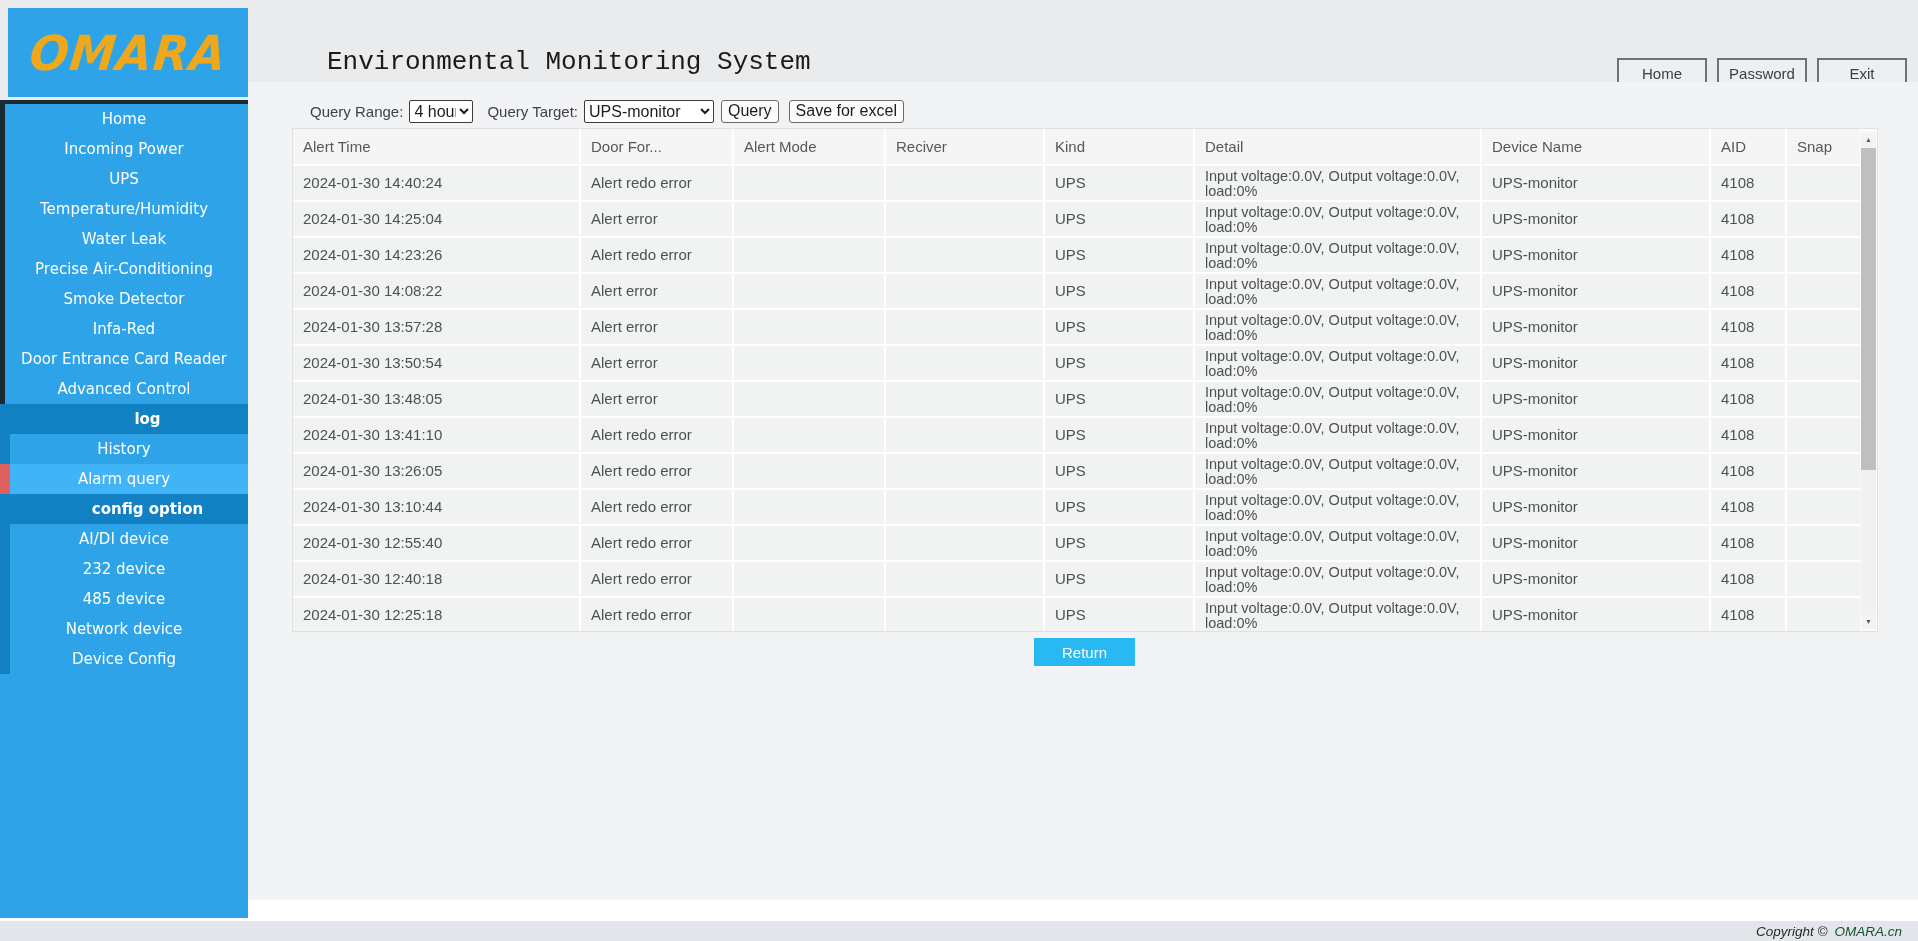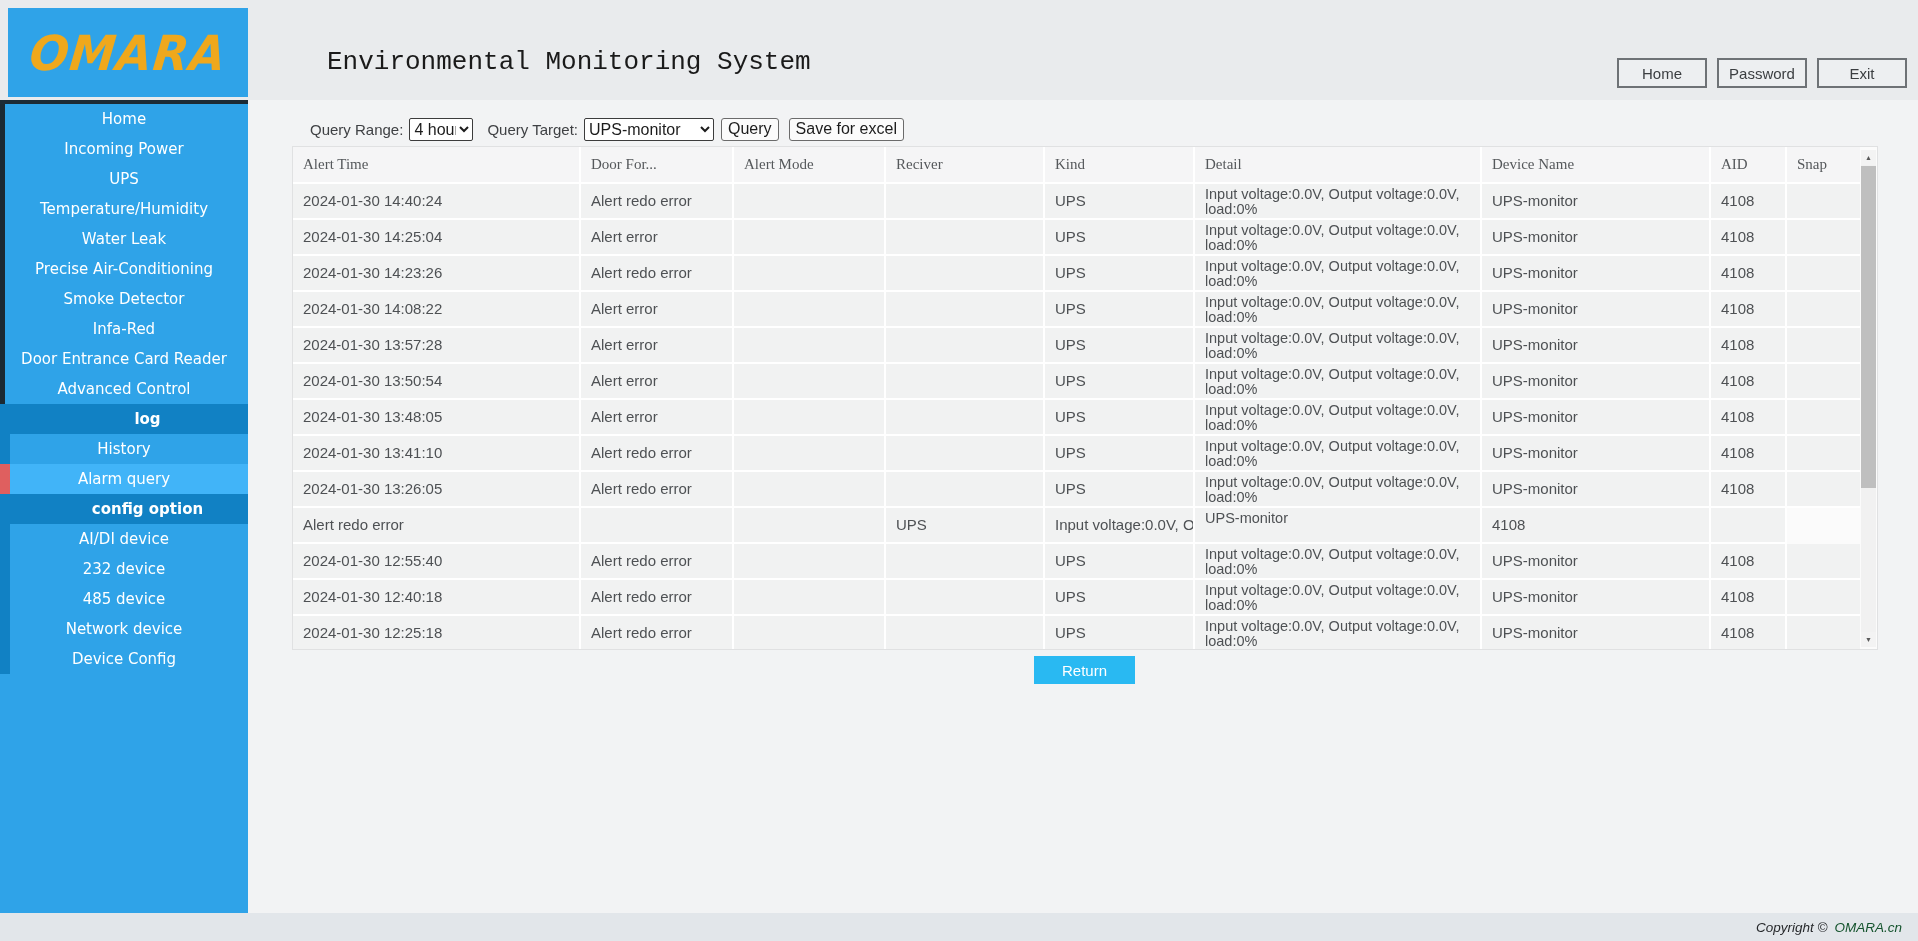--- a/index.html
+++ b/index.html
@@ -48,21 +48,21 @@
     content:""; position:absolute; left:0; top:0; bottom:0; width:5px; background:#1B2933;
   }
   .nav-section { background:#1181C4; font-weight:bold;padding-left:47px; }
   .nav-sub::before {
     content:""; position:absolute; left:0; top:0; bottom:0; width:10px; background:#1181C4;
   }
   .nav-sub.selected { background:#41B4F8; }
   .nav-sub.selected::before { background:#DF5F5F; }
   
   .main {
-    position:absolute; left:248px; top:100px; width:1670px; height:818px;
+    position:absolute; left:248px; top:82px; width:1670px; height:818px;
     background:#F2F3F4;
   }
   .query-bar {
     position:absolute; left:62px; top:17px; height:24px;
     display:flex; align-items:center;
   }
   .query-bar .lbl { font-size:15px; color:#3F4144; white-space:nowrap; }
   .query-bar select {
     height:23px; border:1px solid #3c3c3c; background:#ffffff; border-radius:2px;
     font-size:16px; color:#1c1c1c; font-family:"Liberation Sans",sans-serif;
@@ -88,21 +88,21 @@
   .trow > div:nth-child(1){ width:288px; }
   .trow > div:nth-child(2){ width:153px; }
   .trow > div:nth-child(3){ width:152px; }
   .trow > div:nth-child(4){ width:159px; }
   .trow > div:nth-child(5){ width:150px; }
   .trow > div:nth-child(6){ width:287px; }
   .trow > div:nth-child(7){ width:229px; }
   .trow > div:nth-child(8){ width:76px; }
   .trow > div:nth-child(9){ width:73px; border-right:none; }
   .thead > div {
-    height:37px; line-height:35px; background:#F5F5F6; color:#55585B; font-size:15px;font-family:Liberation Serif, serif;
+    height:37px; line-height:35px; background:#F5F5F6; color:#55585B; font-size:15px;
   }
   .tbody-row > div {
     height:36px; line-height:34px; background:#F1F2F2; color:#4E5154; font-size:15px;
   }
   .tbody-row > div:nth-child(6) {
     line-height:15px; padding-top:3px; font-size:14.5px; white-space:normal;
   }
   
   .vscroll {
     position:absolute; right:1px; top:3px; width:15px; height:497px; background:#F1F1F1;
@@ -117,21 +117,21 @@
   .vscroll .thumb {
     position:absolute; left:0; top:16px; width:15px; height:322px; background:#BFBFBF; cursor:pointer;
   }
   
   .return-btn {
     position:absolute; left:786px; top:556px; width:101px; height:28px;
     background:#29B9F2; color:#ffffff; border:none; font-size:15px; cursor:pointer;
     font-family:"Liberation Sans",sans-serif;
   }
   .footer {
-    position:absolute; left:0; bottom:0; width:1918px; height:28px;
+    position:absolute; left:0; bottom:0; width:1918px; height:20px;
     background:#E2E6EA; display:flex; justify-content:flex-end; align-items:center;
     padding-right:16px; font-style:italic; font-size:13.5px; color:#26282B;
   }
   .footer a { color:#14532d; text-decoration:none; margin-left:7px; cursor:pointer; }
 </style>
 </head>
 <body>
 
 <div class="topbar">
   <div class="logo-block">
@@ -287,20 +287,21 @@
           <div>Alert redo error</div>
           <div></div>
           <div></div>
           <div>UPS</div>
           <div>Input voltage:0.0V, Output voltage:0.0V, load:0%</div>
           <div>UPS-monitor</div>
           <div>4108</div>
           <div></div>
         </div>
         <div class="trow tbody-row">
+          <div>2024-01-30 13:10:44</div>
           <div>Alert redo error</div>
           <div></div>
           <div></div>
           <div>UPS</div>
           <div>Input voltage:0.0V, Output voltage:0.0V, load:0%</div>
           <div>UPS-monitor</div>
           <div>4108</div>
           <div></div>
         </div>
         <div class="trow tbody-row">

